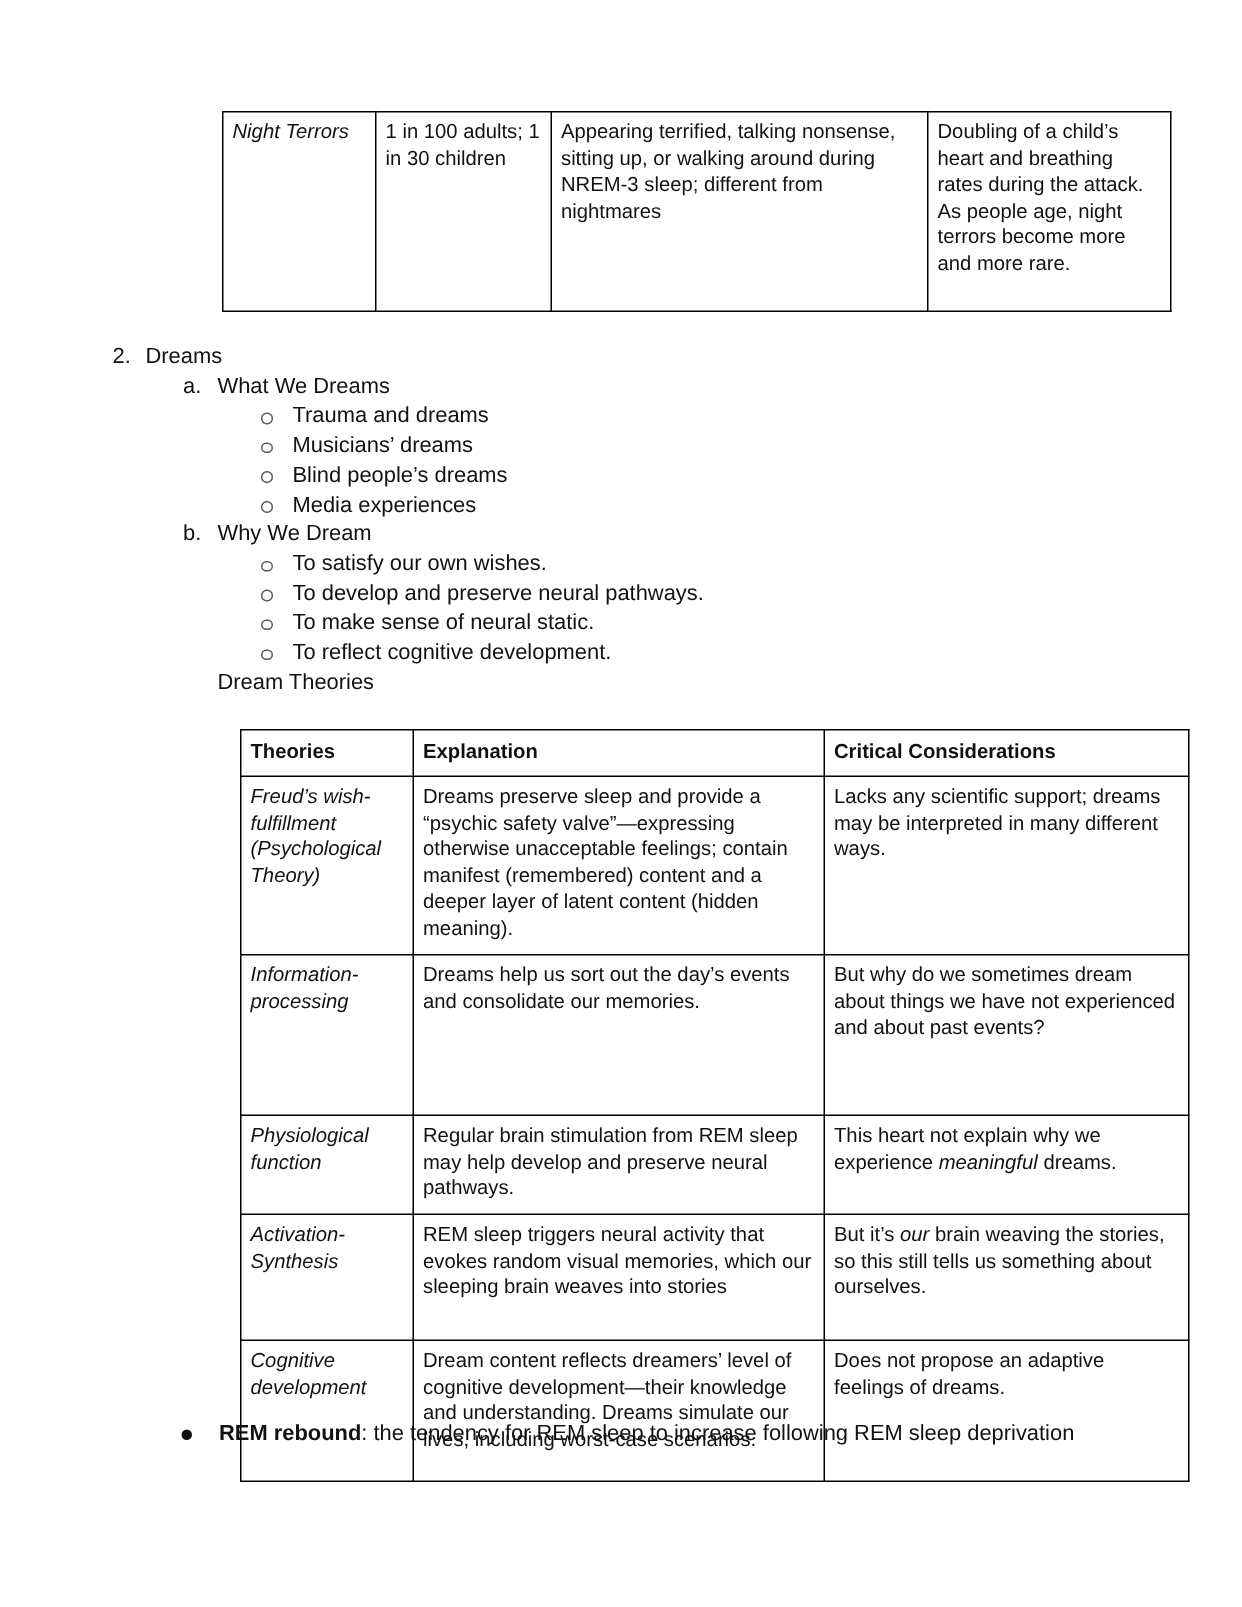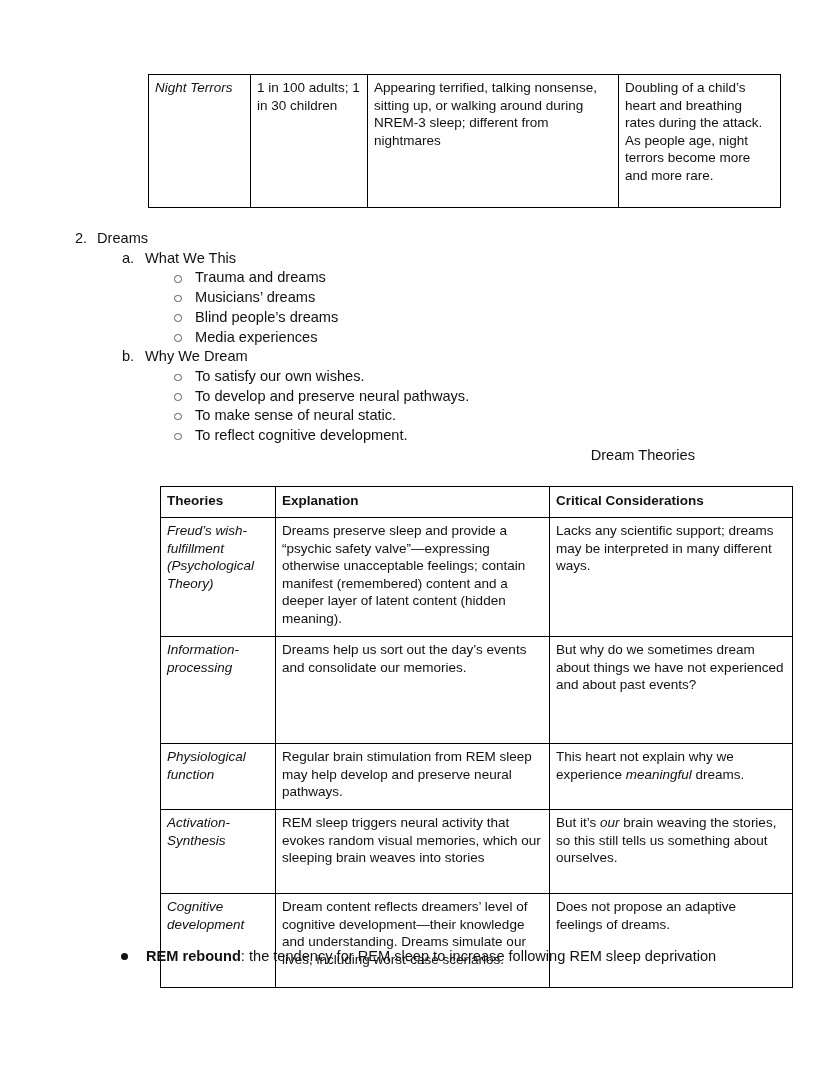--- a/index.html
+++ b/index.html
@@ -44,21 +44,21 @@
   .orow { display:flex; }
   .mk1 { width:22px; flex:none; }
   .ind2 { padding-left:47px; }
   .mk2 { width:23px; flex:none; }
   .ind3 { padding-left:97px; }
   .mk3 { width:23px; flex:none; position:relative; }
   .hollow-circle {
     position:absolute; left:2px; top:6.6px; width:5.5px; height:5.5px;
     border:1.3px solid #5a5a5a; border-radius:50%;
   }
-  .caption { padding-left:70px;text-align:right; }
+  .caption { padding-left:70px; }
 
   
   .rem-line {
     position:absolute; left:120px; top:947px; width:660px;
     display:flex; font-size:14.6px; line-height:19.7px; color:#111;
   }
   .disc {
     flex:none; width:7px; height:7px; border-radius:50%;
     background:#111; margin:6px 18px 0 1px;
   }
@@ -87,21 +87,21 @@
   </table>
 
   <div class="outline">
     <div class="orow">
       <span class="mk1">2.</span>
       <span>Dreams</span>
     </div>
 
     <div class="orow ind2">
       <span class="mk2">a.</span>
-      <span>What We This</span>
+      <span>What We Dreams</span>
     </div>
     <div class="orow ind3">
       <span class="mk3">
           <span class="hollow-circle"></span>
         </span>
       <span>Trauma and dreams</span>
     </div>
     <div class="orow ind3">
       <span class="mk3">
           <span class="hollow-circle"></span>

